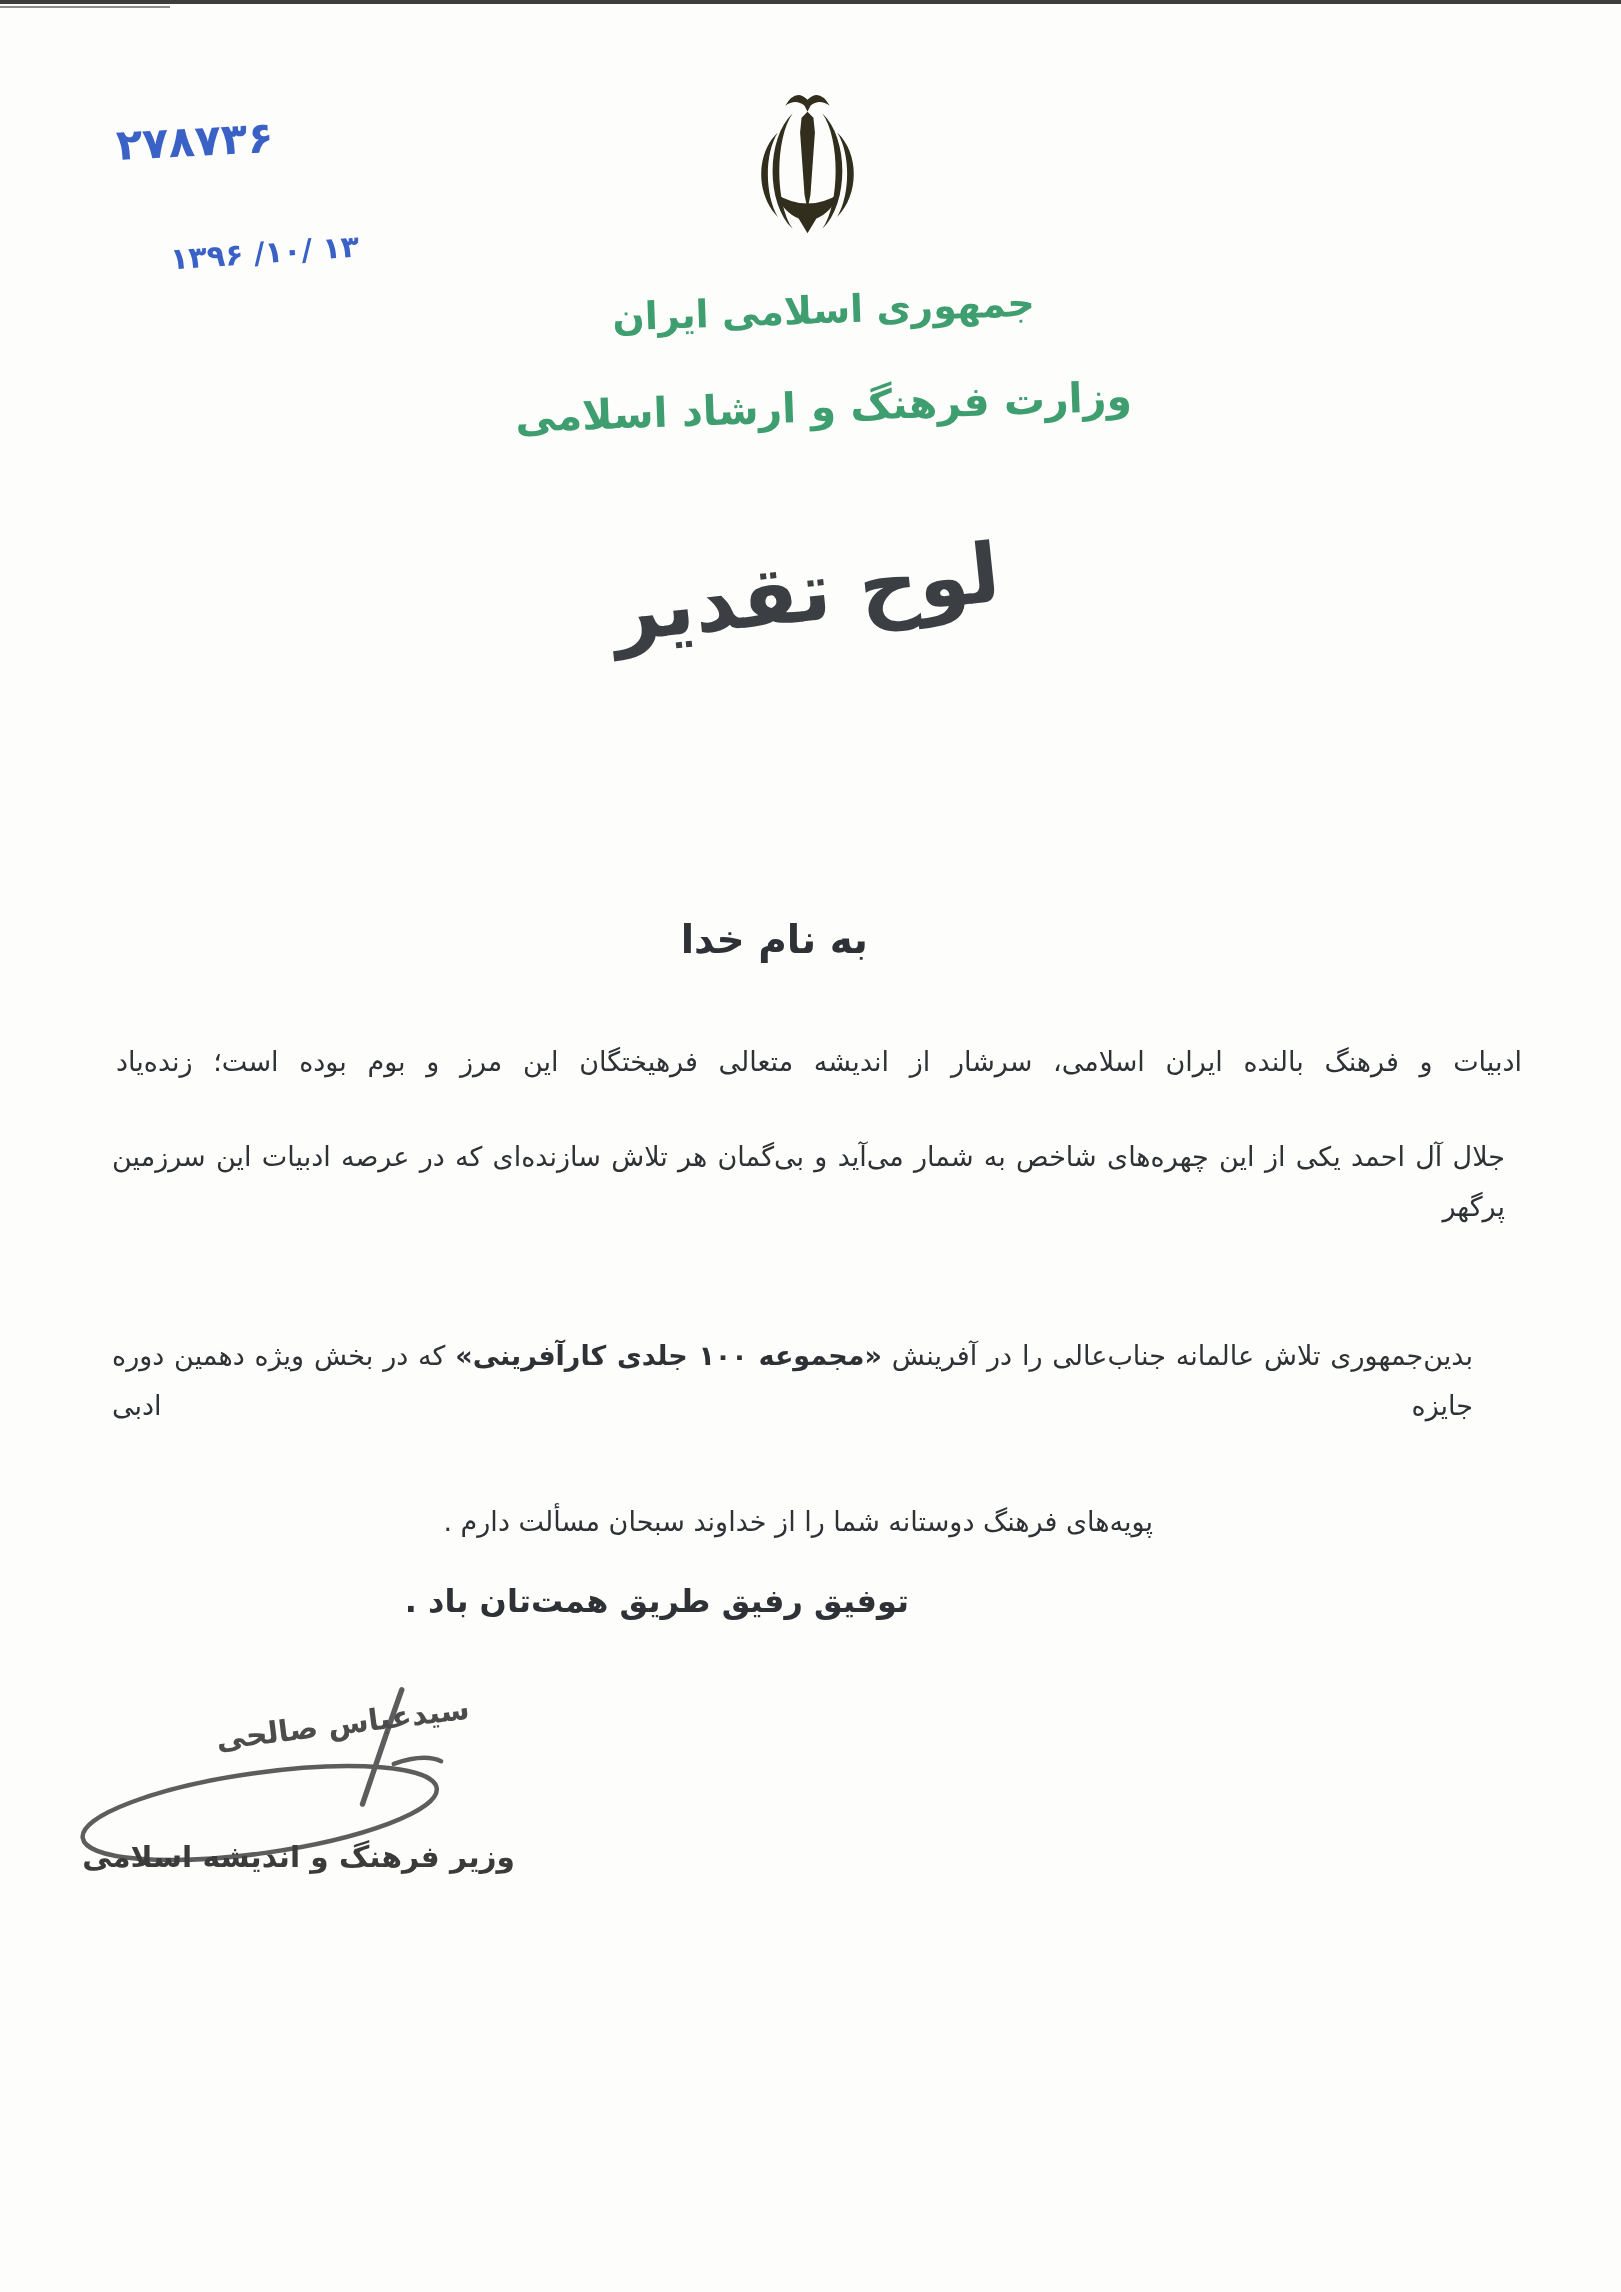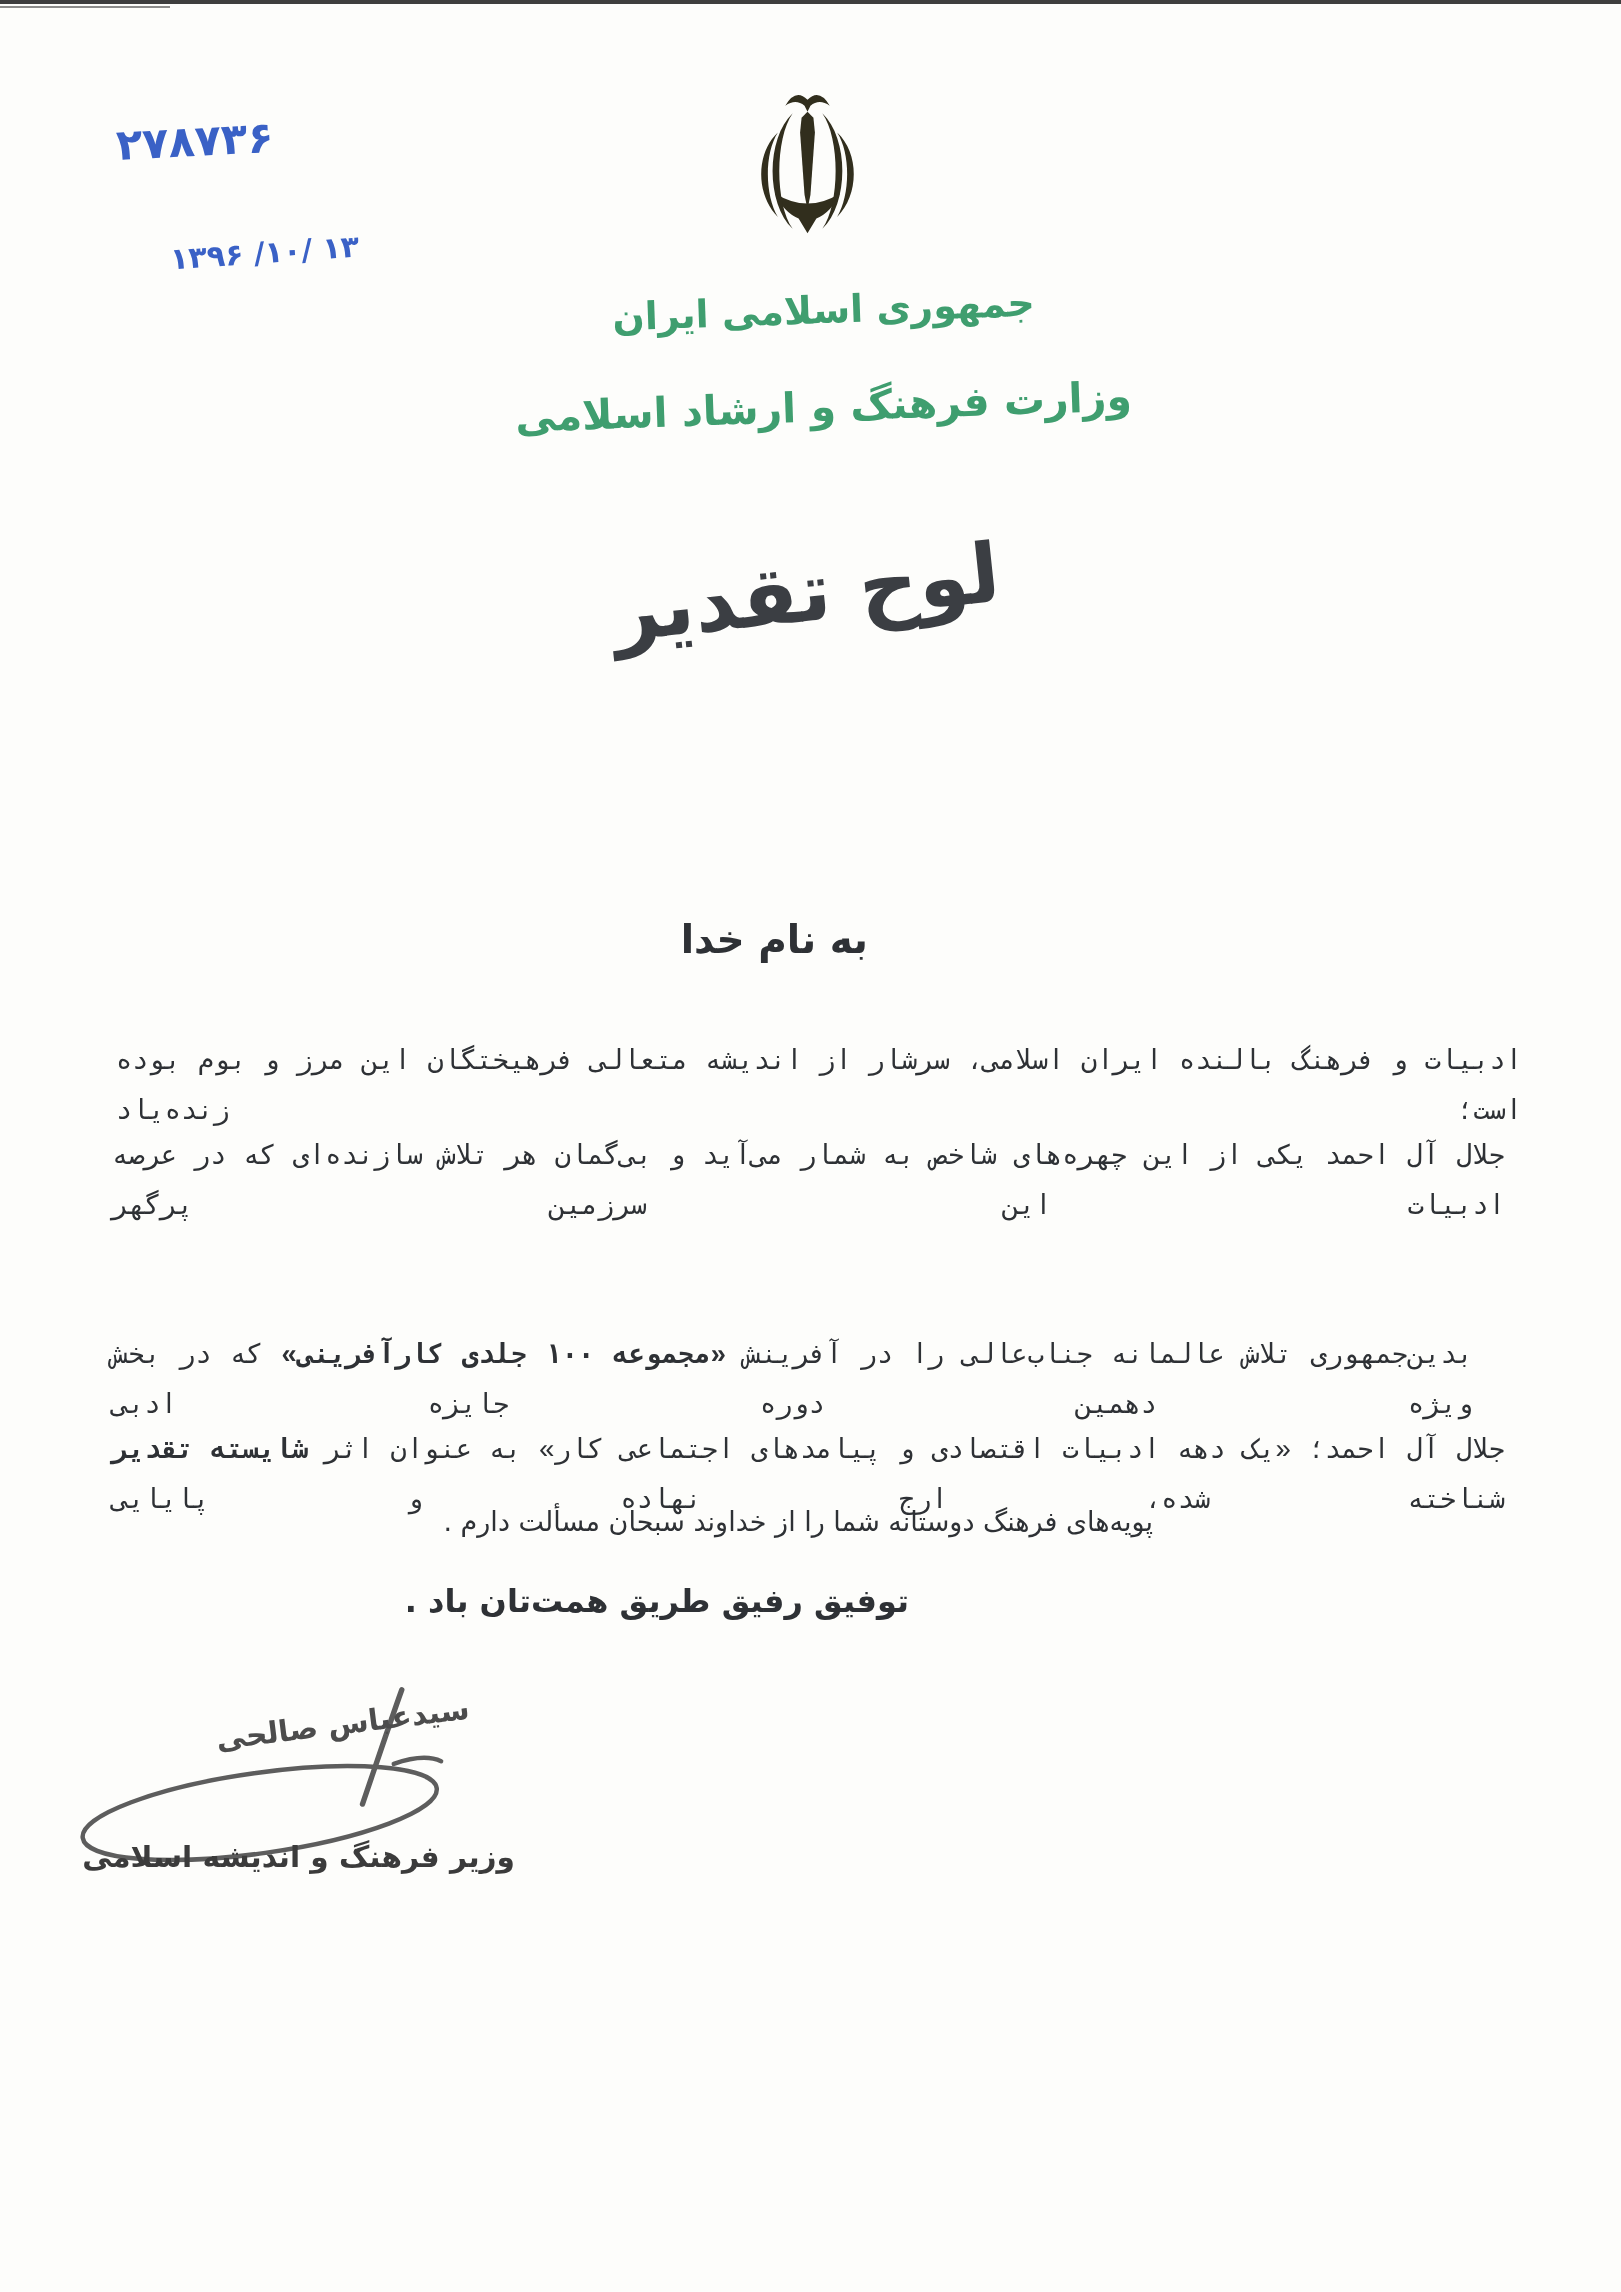--- a/index.html
+++ b/index.html
@@ -17,21 +17,21 @@
   .blue-ink{color:#3a61c6;font-weight:bold;}
   .green-cal{color:#3f9e6f;font-weight:bold;white-space:nowrap;}
   .title-cal{color:#3b3e43;font-weight:bold;white-space:nowrap;}
   .addressee{color:#2c2f33;font-weight:bold;white-space:nowrap;}
   .body-line{
     color:#2e3135;
     font-size:27px;
     line-height:50px;
     white-space:normal;
   }
-  .just{text-align:justify;text-align-last:justify;font-family:Liberation Mono, monospace;}
+  .just{text-align:justify;text-align-last:justify;}
   .nw{white-space:nowrap;}
   .bold{font-weight:bold;}
   .sig-name{color:#4c4c4c;font-weight:bold;white-space:nowrap;}
   .minister{color:#3b3b3b;font-weight:bold;white-space:nowrap;}
 </style>
 </head>
 <body>
 
 <div class="page">
 
@@ -69,21 +69,20 @@
 
   <div class="abs fa" style="left:716px;top:917px;width:152px;text-align:center;font-size:39px;color:#2e3135;font-weight:bold;white-space:nowrap;">به نام خدا</div>
 
   <div class="abs fa body-line just" style="right:99px;top:1037px;width:1406px;">ادبیات و فرهنگ بالنده ایران اسلامی، سرشار از اندیشه متعالی فرهیختگان این مرز و بوم بوده است؛ زنده‌یاد</div>
 
   <div class="abs fa body-line just" style="right:116px;top:1132px;width:1393px;">جلال آل احمد یکی از این چهره‌های شاخص به شمار می‌آید و بی‌گمان هر تلاش سازنده‌ای که در عرصه ادبیات این سرزمین پرگهر</div>
 
 
   <div class="abs fa body-line just" style="right:148px;top:1331px;width:1361px;"><span>بدین‌جمهوری تلاش عالمانه جناب‌عالی را در آفرینش </span><span class="bold">«مجموعه ۱۰۰ جلدی کارآفرینی»</span><span> که در بخش ویژه دهمین دوره جایزه ادبی</span></div>
 
-  <div class="abs fa body-line just" style="right:116px;top:1426px;width:1393px;"><span>جلال آل احمد؛ «یک دهه ادبیات اقتصادی و پیامدهای اجتماعی کار» به عنوان اثر </span><span class="bold">شایسته تقدیر</span><span> شناخته شده، ارج نهاده و پایایی</span></div>
 
   <div class="abs fa body-line nw" style="right:468px;top:1497px;">پویه‌های فرهنگ دوستانه شما را از خداوند سبحان مسألت دارم .</div>
 
   <div class="abs fa" style="left:533px;top:1582px;width:376px;text-align:center;font-size:32px;font-weight:bold;color:#2e3135;white-space:nowrap;">توفیق رفیق طریق همت‌تان باد .</div>
 
   <div class="abs" style="left:76px;top:1679px;width:430px;height:210px;">
     <svg viewBox="0 0 480 235" width="430" height="210" aria-hidden="true">
       <ellipse cx="205" cy="150" rx="200" ry="45" fill="none" stroke="#5d5d5d" stroke-width="5" transform="rotate(-8 205 150)"></ellipse>
       <path d="M320,140 C332,105 352,45 364,12" fill="none" stroke="#5d5d5d" stroke-width="6" stroke-linecap="round"></path>
       <path d="M355,95 C375,88 395,86 408,92" fill="none" stroke="#5d5d5d" stroke-width="5" stroke-linecap="round"></path>

